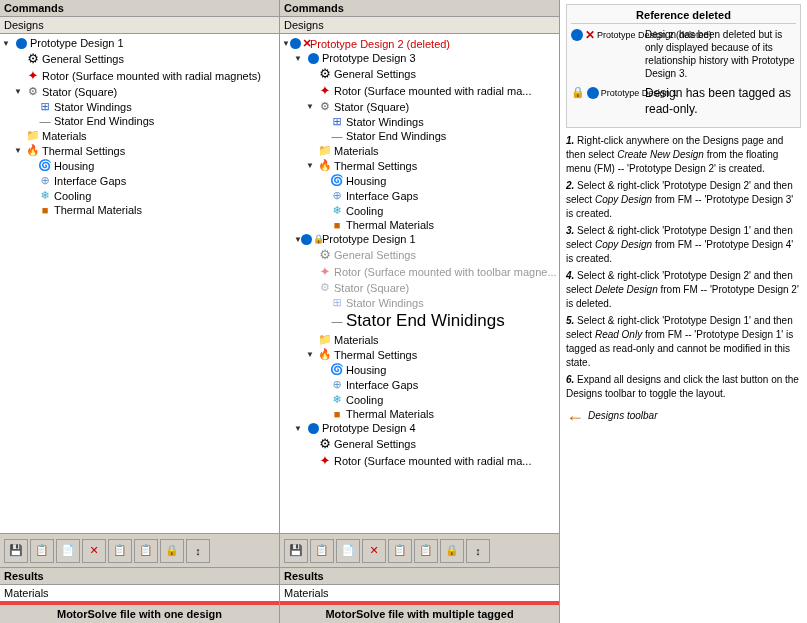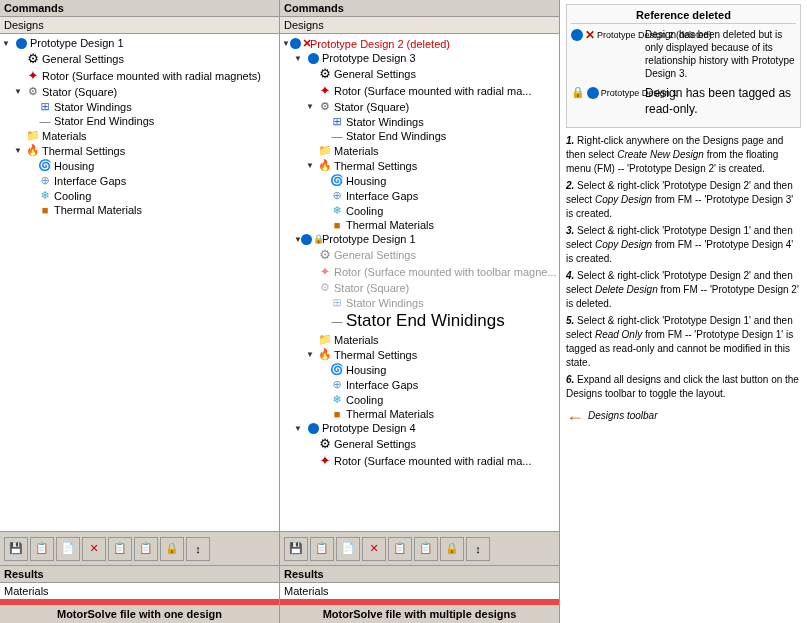--- a/index.html
+++ b/index.html
@@ -8,21 +8,21 @@
     .main-container { display: flex; flex: 1; overflow: hidden; }
 
     
     .left-panel { width: 280px; border-right: 1px solid #999; display: flex; flex-direction: column; flex-shrink: 0; }
     .panel-header { background: #d4d0c8; border-bottom: 1px solid #999; padding: 2px 4px; font-size: 11px; font-weight: bold; }
     .panel-subheader { background: #e8e4dc; border-bottom: 1px solid #999; padding: 2px 4px; font-size: 11px; }
     .tree-container { flex: 1; overflow: auto; background: #fff; padding: 2px; }
     .toolbar-strip { height: 34px; background: #d4d0c8; border-top: 1px solid #999; display: flex; align-items: center; padding: 2px 4px; gap: 2px; }
     .results-bar { background: #d4d0c8; border-top: 1px solid #999; padding: 2px 4px; font-size: 11px; font-weight: bold; }
     .materials-bar { background: #fff; border-top: 1px solid #999; padding: 2px 4px; font-size: 11px; }
-    .caption-bar { background: #d4d0c8; border-top: 6px solid #ef4444; padding: 3px 4px; font-size: 11px; font-weight: bold; text-align: center; }
+    .caption-bar { background: #d4d0c8; border-top: 4px solid #ef4444; padding: 3px 4px; font-size: 11px; font-weight: bold; text-align: center; }
 
     
     .middle-panel { width: 280px; border-right: 1px solid #999; display: flex; flex-direction: column; flex-shrink: 0; }
 
     
     .right-panel { flex: 1; display: flex; flex-direction: column; overflow: auto; padding: 4px 6px; background: #fff; }
 
     
     .tree-item { display: flex; align-items: center; padding: 1px 0; cursor: pointer; white-space: nowrap; }
     .tree-item span { font-size: 11px; }
@@ -414,21 +414,21 @@
       <button class="toolbar-btn">📋</button>
       <button class="toolbar-btn">📄</button>
       <button class="toolbar-btn" style="color:#cc0000">✕</button>
       <button class="toolbar-btn">📋</button>
       <button class="toolbar-btn">📋</button>
       <button class="toolbar-btn">🔒</button>
       <button class="toolbar-btn">↕</button>
     </div>
     <div class="results-bar">Results</div>
     <div class="materials-bar">Materials</div>
-    <div class="caption-bar"><b>MotorSolve file with multiple designs</b></div>
+    <div class="caption-bar"><b>MotorSolve file with multiple tagged</b></div>
   </div>
 
   <div class="right-panel">
     <div class="right-legend-box">
       <div class="right-legend-title">Reference deleted</div>
       <div class="legend-item">
         <div class="legend-icon-area">
           <span style="width:12px;height:12px;background:#0066cc;border-radius:50%;display:inline-block;flex-shrink:0;"></span>
           <span style="color:#cc0000;font-weight:bold;font-size:12px;">✕</span>
           <span style="font-size:9px;white-space:nowrap;">Prototype Design 2 (deleted)</span>

